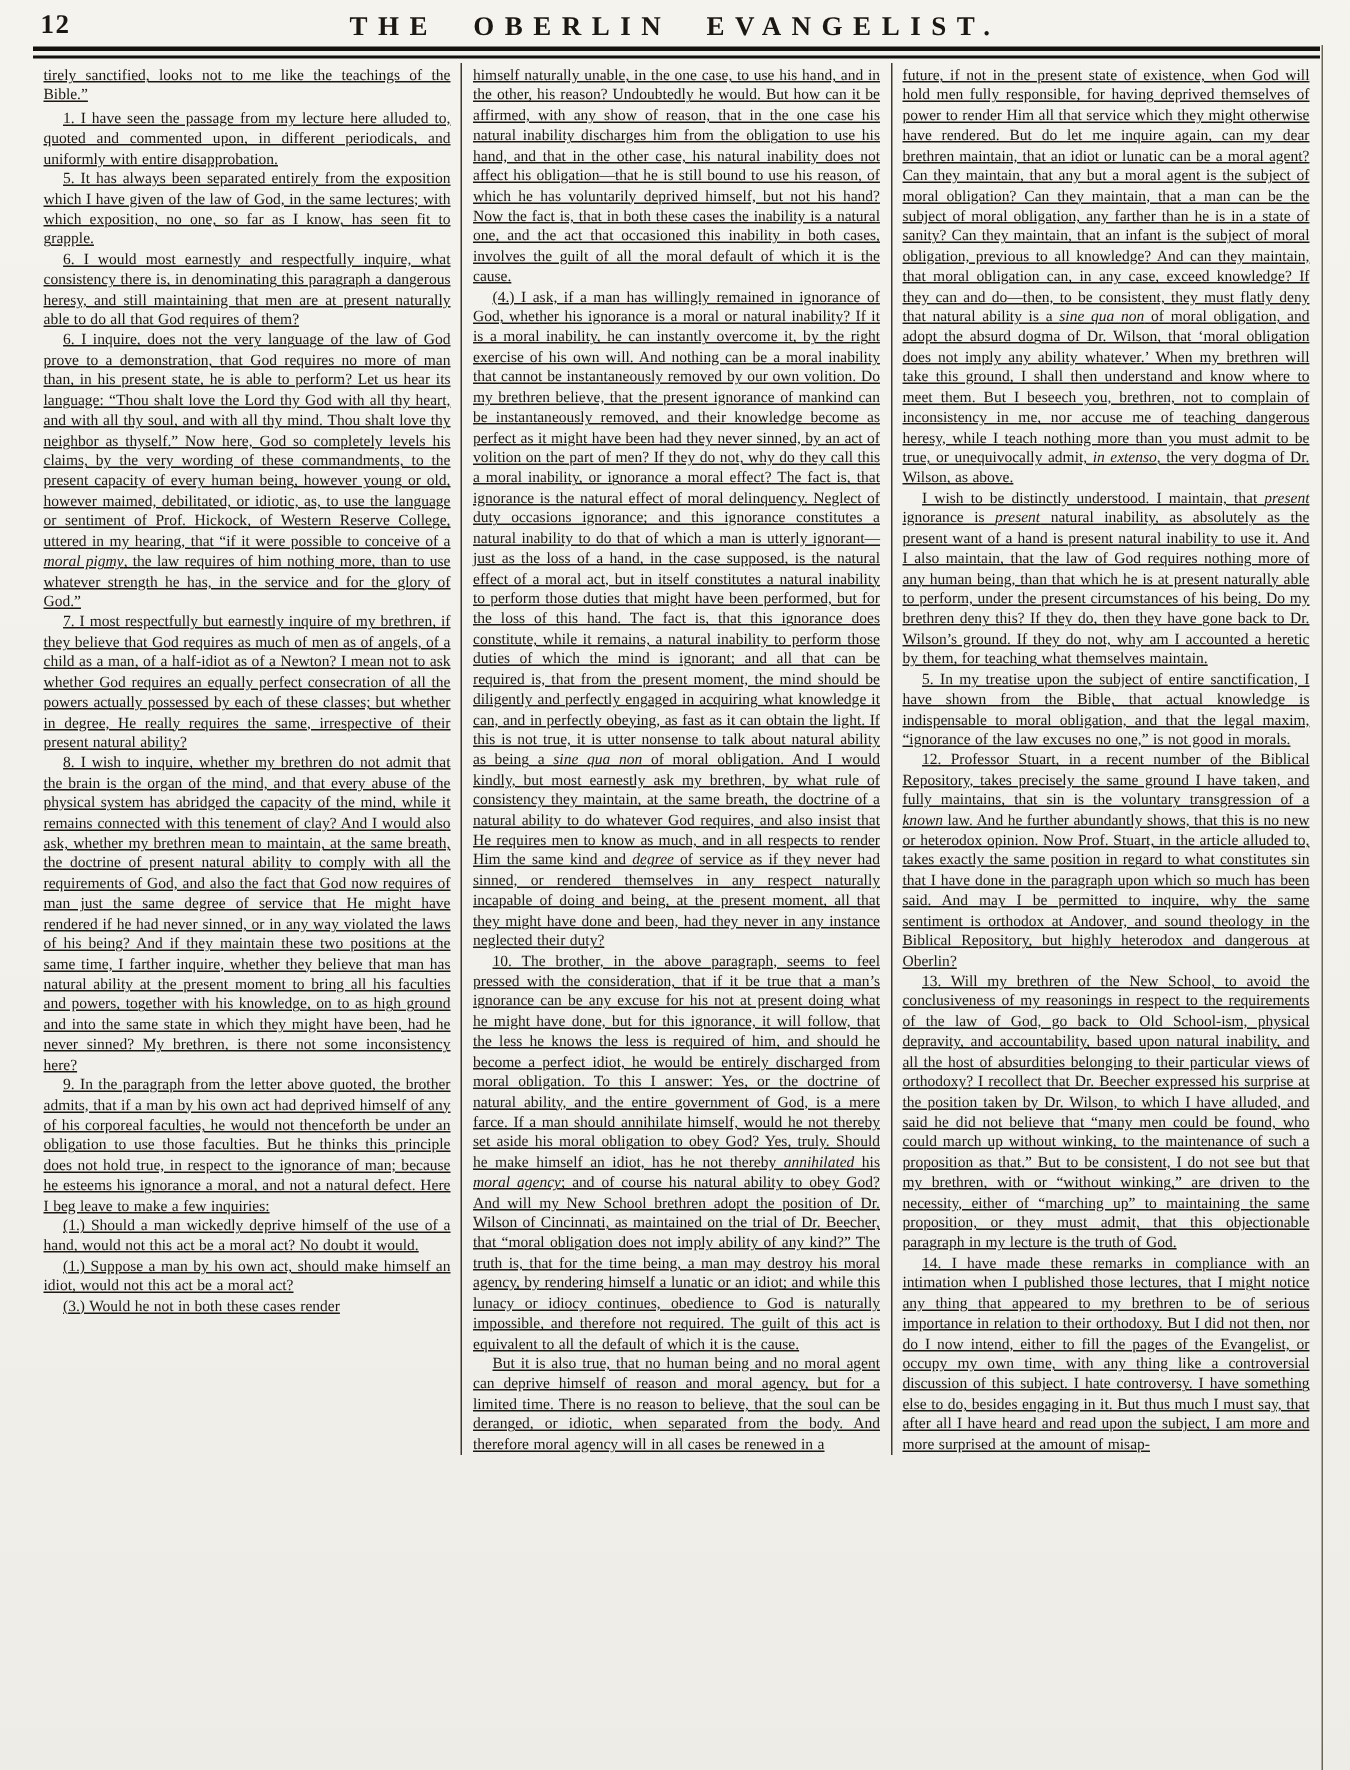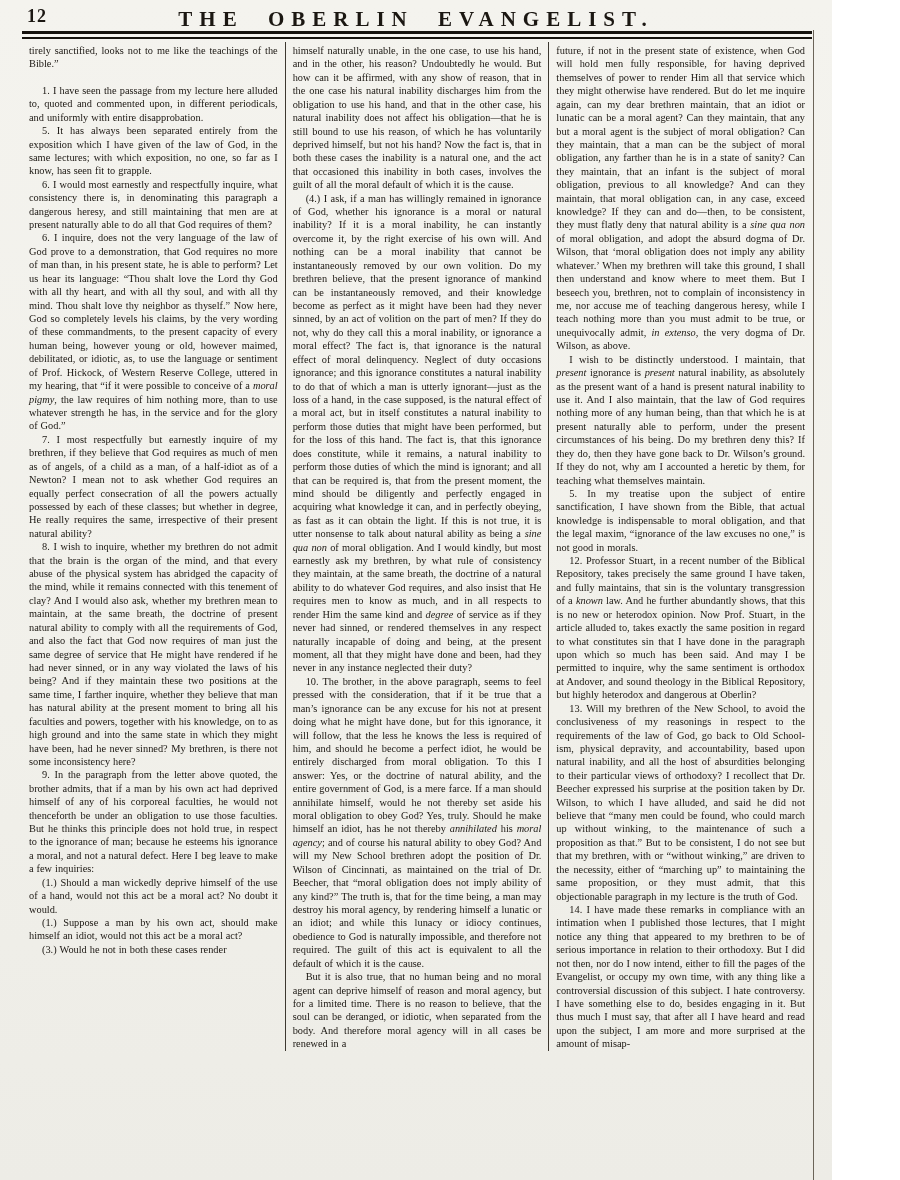--- a/index.html
+++ b/index.html
@@ -1,36 +1,36 @@
 <!DOCTYPE html>
 <html><head>
 <meta charset="utf-8">
 <style>
   * { box-sizing: border-box; }
   html, body { margin: 0; padding: 0; }
   body { width: 900px; height: 1180px; }
   .page {
-    width: 832px; height: 1180px;
+    width: 900px; height: 1180px;
     background: linear-gradient(180deg, #f4f3ee 0%, #f1f0ea 60%, #edece6 100%);
     font-family: "Liberation Serif", "DejaVu Serif", serif;
     color: #1b1712;
     overflow: hidden;
     position: relative;
   }
   .edge-line {
     position: absolute; top: 30px; bottom: 0; right: 18px;
     width: 1px; background: #6b6458;
   }
   .header { position: relative; height: 30px; padding-top: 7px; }
   .page-number {
     position: absolute; left: 27px; top: 6px;
     font-size: 18px; font-weight: bold; letter-spacing: 1px;
   }
   .masthead {
-    text-align: center; font-size: 21px; font-weight: bold;
+    text-align: center; font-size: 18px; font-weight: bold;
     letter-spacing: 7px; word-spacing: 12px; white-space: nowrap;
   }
   .double-rule {
     margin: 1px 20px 0 22px;
     height: 8px;
     border-top: 3px solid #15120d;
     border-bottom: 2px solid #15120d;
   }
   .columns {
     display: flex;
@@ -39,23 +39,24 @@
   }
   .column { flex: 1 1 0; padding: 2px 7px 0 7px; min-width: 0; }
   .column + .column { border-left: 1.3px solid #3d3830; }
   .column p {
     margin: 0;
     font-size: 10.35px;
     line-height: 13.42px;
     text-align: justify;
     text-indent: 13px;
     word-spacing: 0.4px;
+    text-decoration: underline;
   }
   .column p.no-indent { text-indent: 0; }
-  .column p.gap { margin-top: 13px; }
+  .column p.gap { margin-top: 2px; }
 </style>
 </head>
 <body>
 
 <div class="page">
   <div class="edge-line"></div>
 
   <div class="header">
     <span class="page-number">12</span>
     <div class="masthead">THE OBERLIN EVANGELIST.</div>

